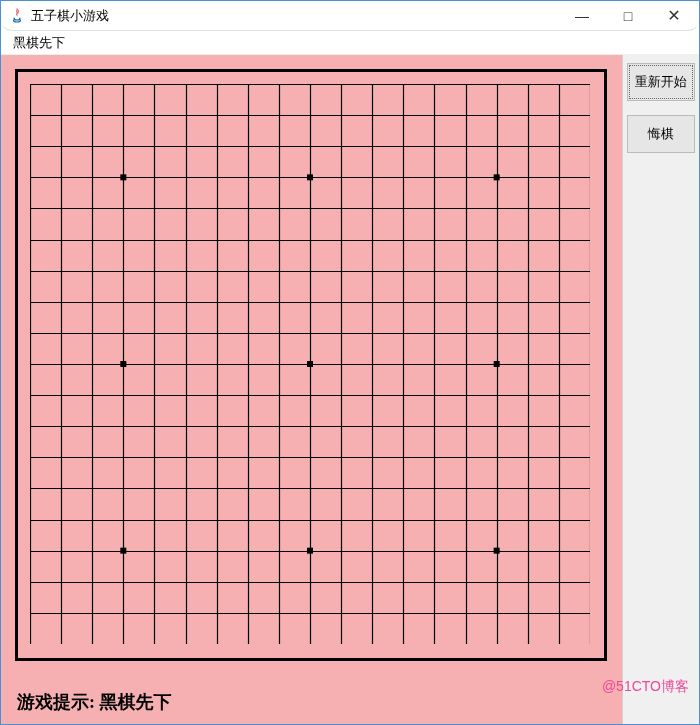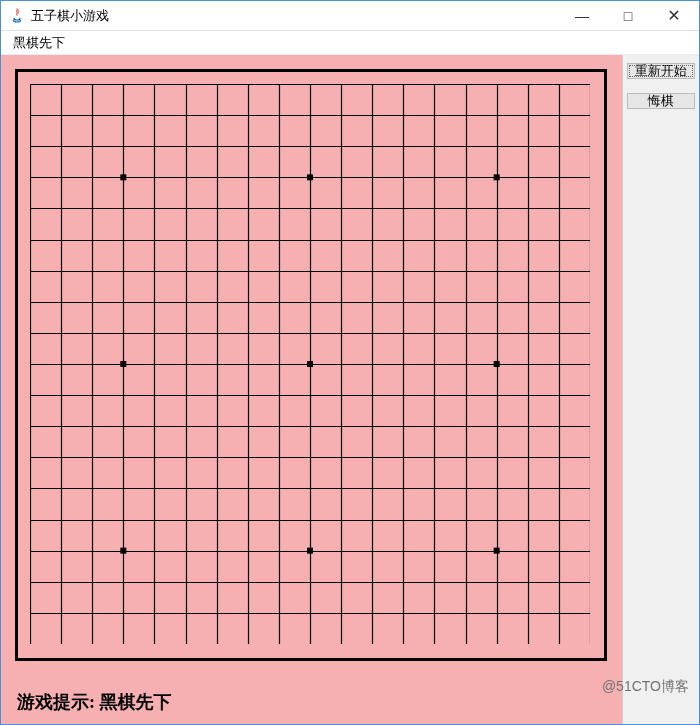--- a/index.html
+++ b/index.html
@@ -19,20 +19,21 @@
     flex-direction: column;
     position: relative;
   }
   .titlebar {
     height: 30px;
     background: #fff;
     display: flex;
     align-items: center;
     border-bottom: 1px solid #e0e0e0;
     padding: 0 2px 0 8px;
+    border-radius: 11px;
   }
   .titlebar .java-icon {
     width: 16px; height: 16px; margin-right: 6px;
     display: inline-flex; align-items: center; justify-content: center;
   }
   .titlebar .title {
     flex: 0 0 auto;
     font-size: 13px;
   }
   .titlebar .spacer { flex: 1; }
@@ -94,36 +95,36 @@
     background: #f0f0f0;
     border-left: 1px solid #d0d0d0;
     padding: 8px 4px;
     display: flex;
     flex-direction: column;
     gap: 14px;
   }
   .side-btn {
     background: #e6e6e6;
     border: 1px solid #bbb;
-    height: 16px;
+    height: 38px;
     font-size: 13px;
     display: flex;
     align-items: center;
     justify-content: center;
     cursor: default;
   }
   .side-btn.focus {
     outline: 1px dotted #666;
     outline-offset: -3px;
   }
   .watermark {
     position: absolute;
     right: 10px;
     bottom: 28px;
-    color: #737373;
+    color: #ec4899;
     font-size: 14px;
     font-family: "Microsoft YaHei", sans-serif;
     pointer-events: none;
   }
 </style>
 </head>
 <body>
 
 <div class="window">
 

